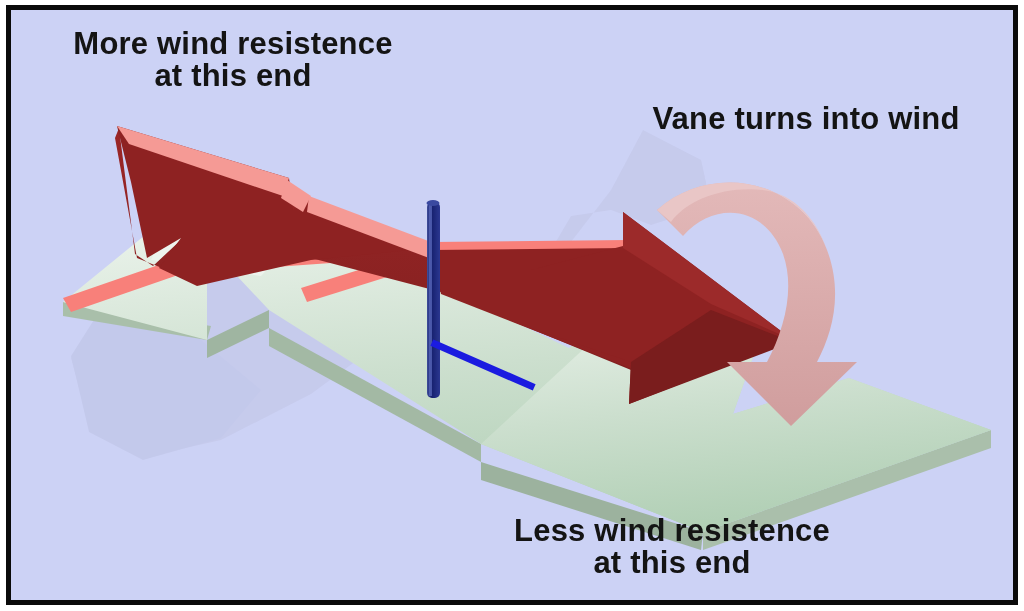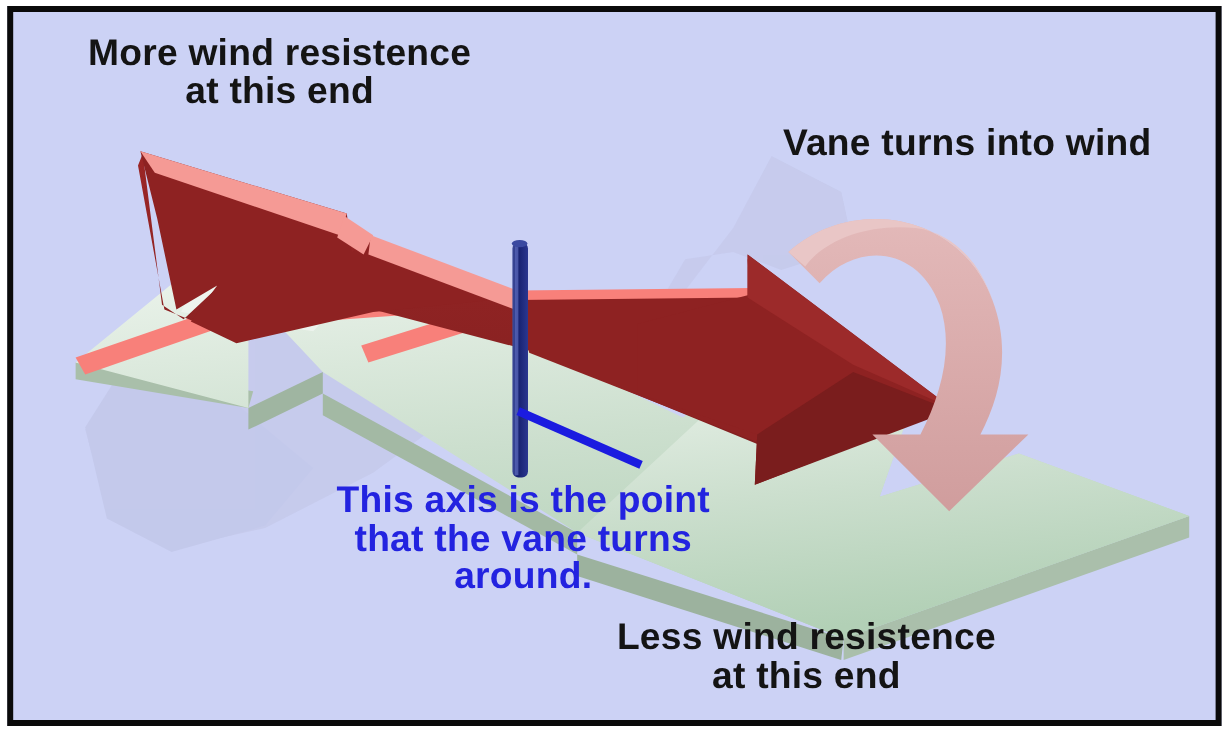--- a/index.html
+++ b/index.html
@@ -237,20 +237,17 @@
       <g>
         <path d="M 424 334 L 520 376" stroke="#1b1be0" stroke-width="7" fill="none" stroke-linecap="square"></path>
       </g>
     </svg>
 
     <div id="label-more" class="label label-dark">More wind resistence
 at this end</div>
 
     <div id="label-vane" class="label label-dark">Vane turns into wind</div>
 
-    <div id="label-axis" class="label label-blue">This axis is the point
-that the vane turns
-around.</div>
 
     <div id="label-less" class="label label-dark">Less wind resistence
 at this end</div>
   </div>
 </div>
 
 </body></html>

